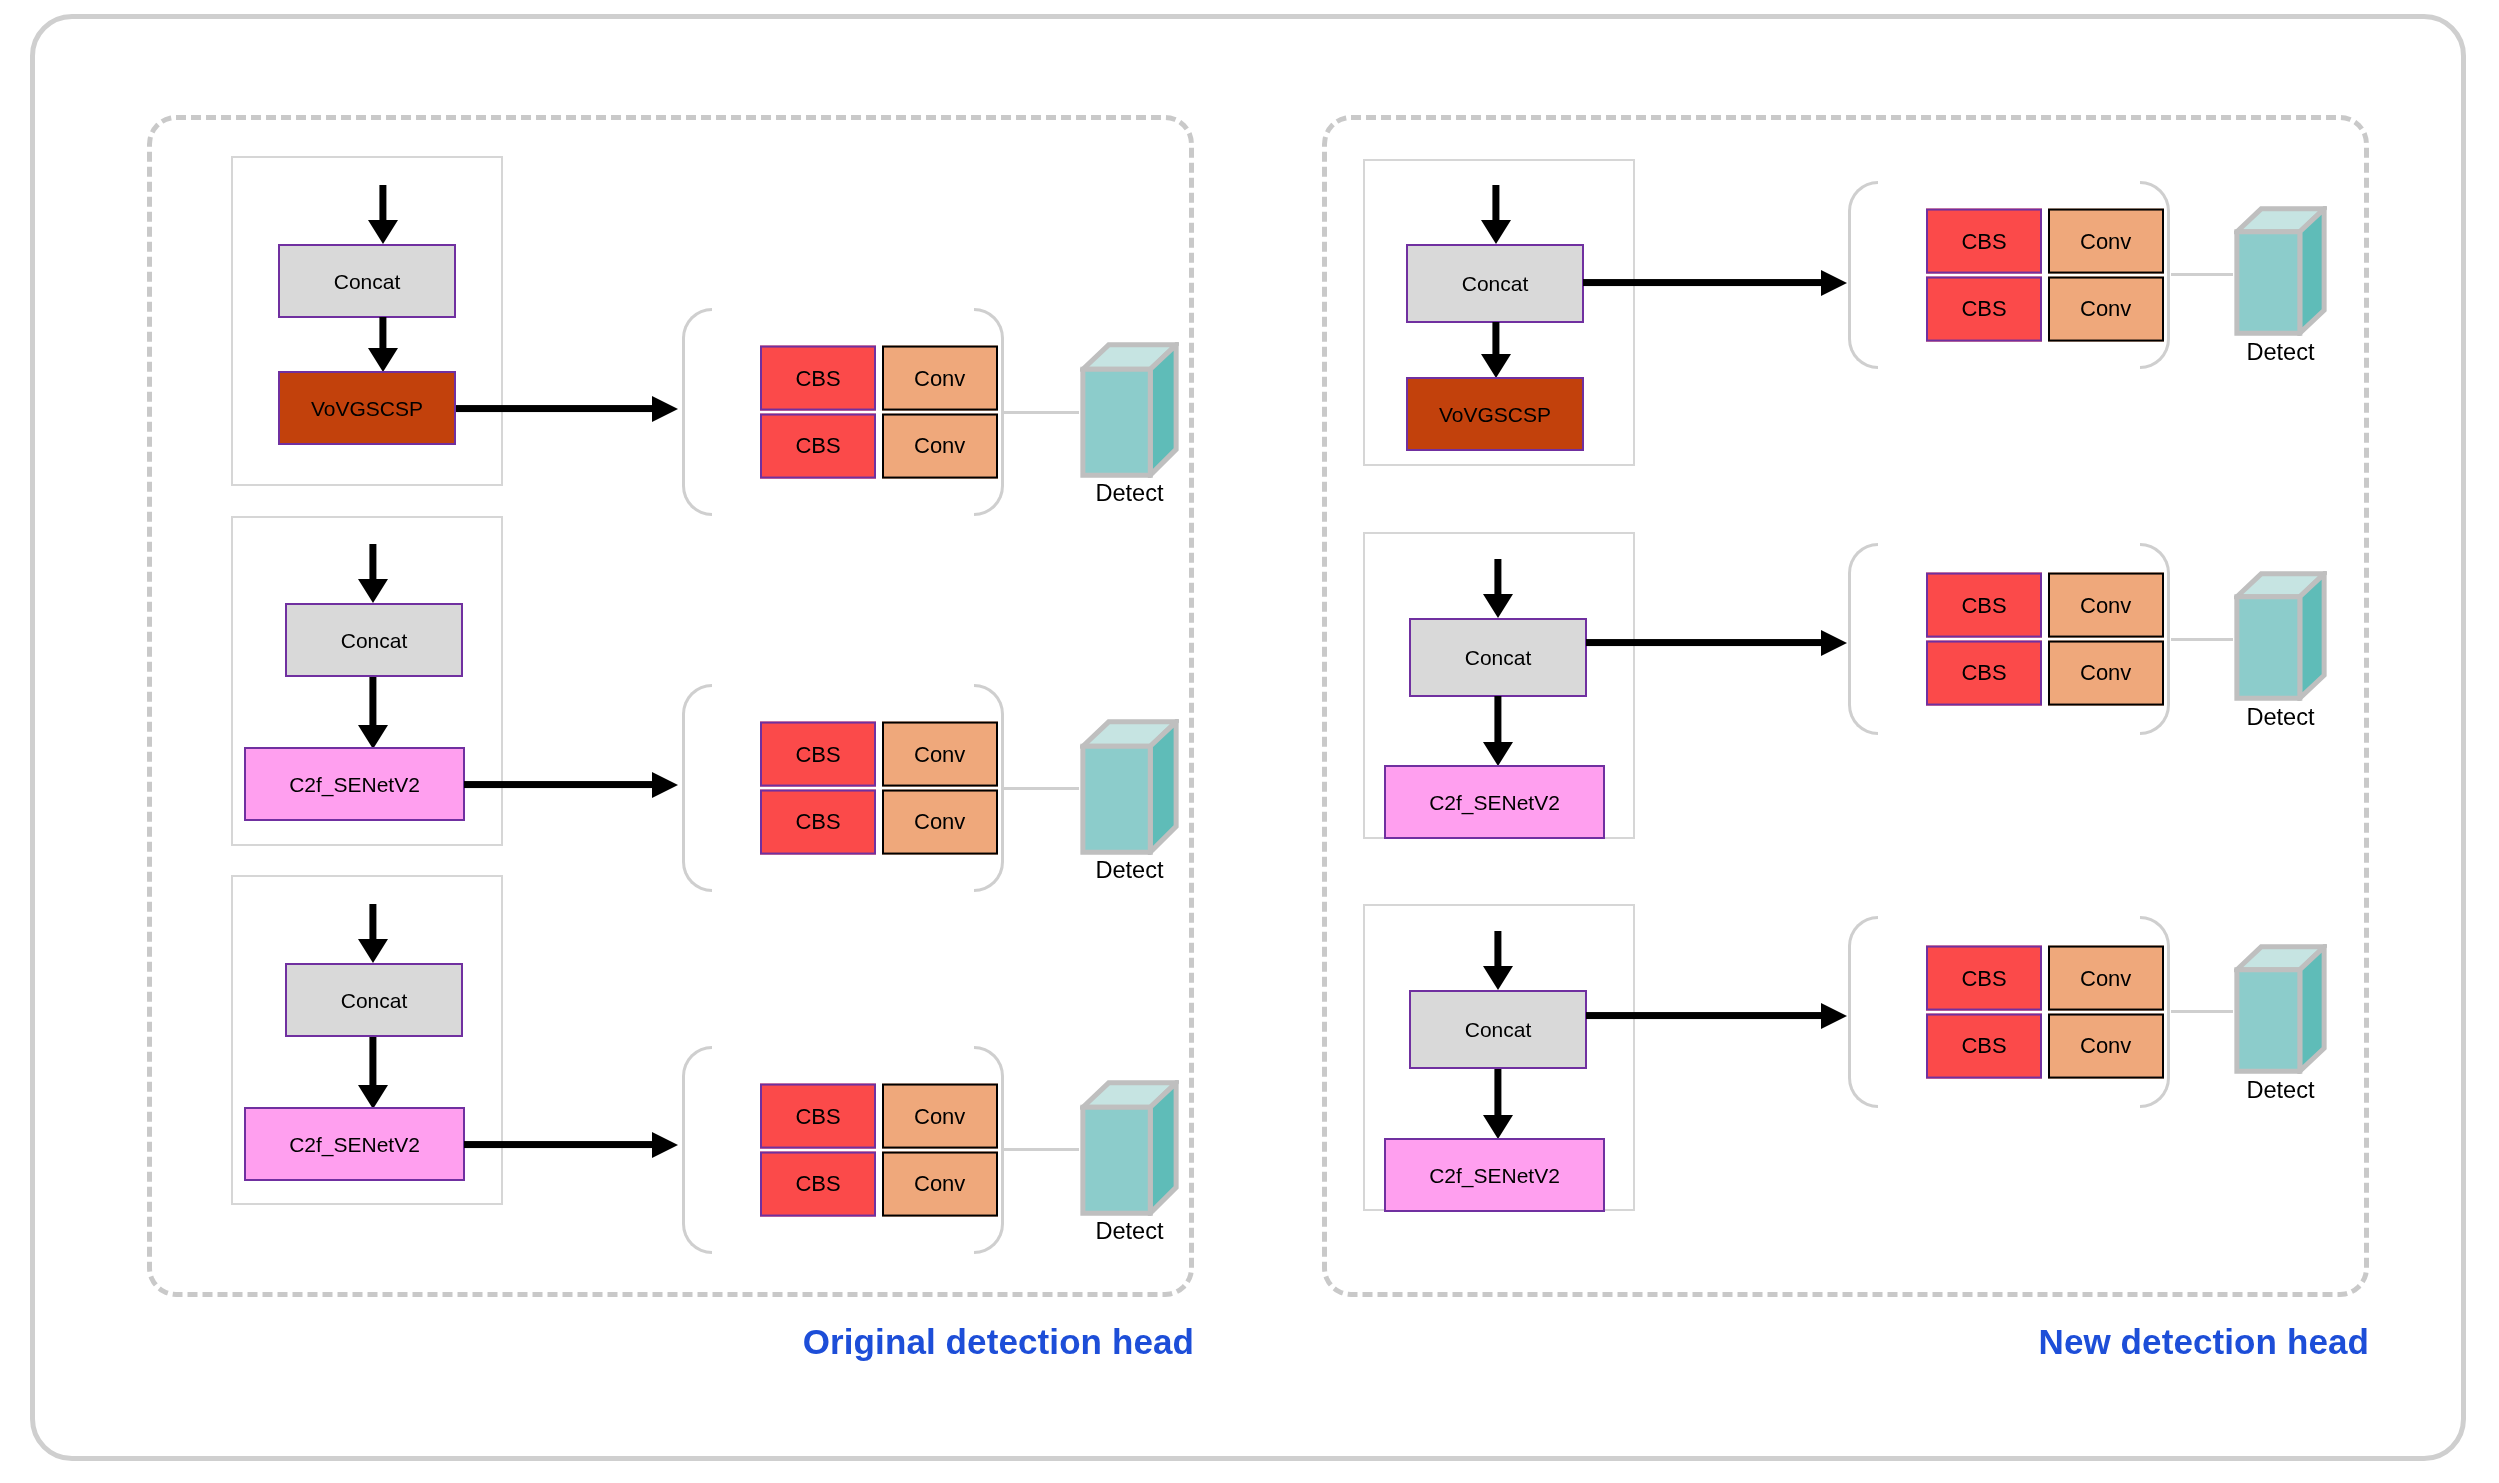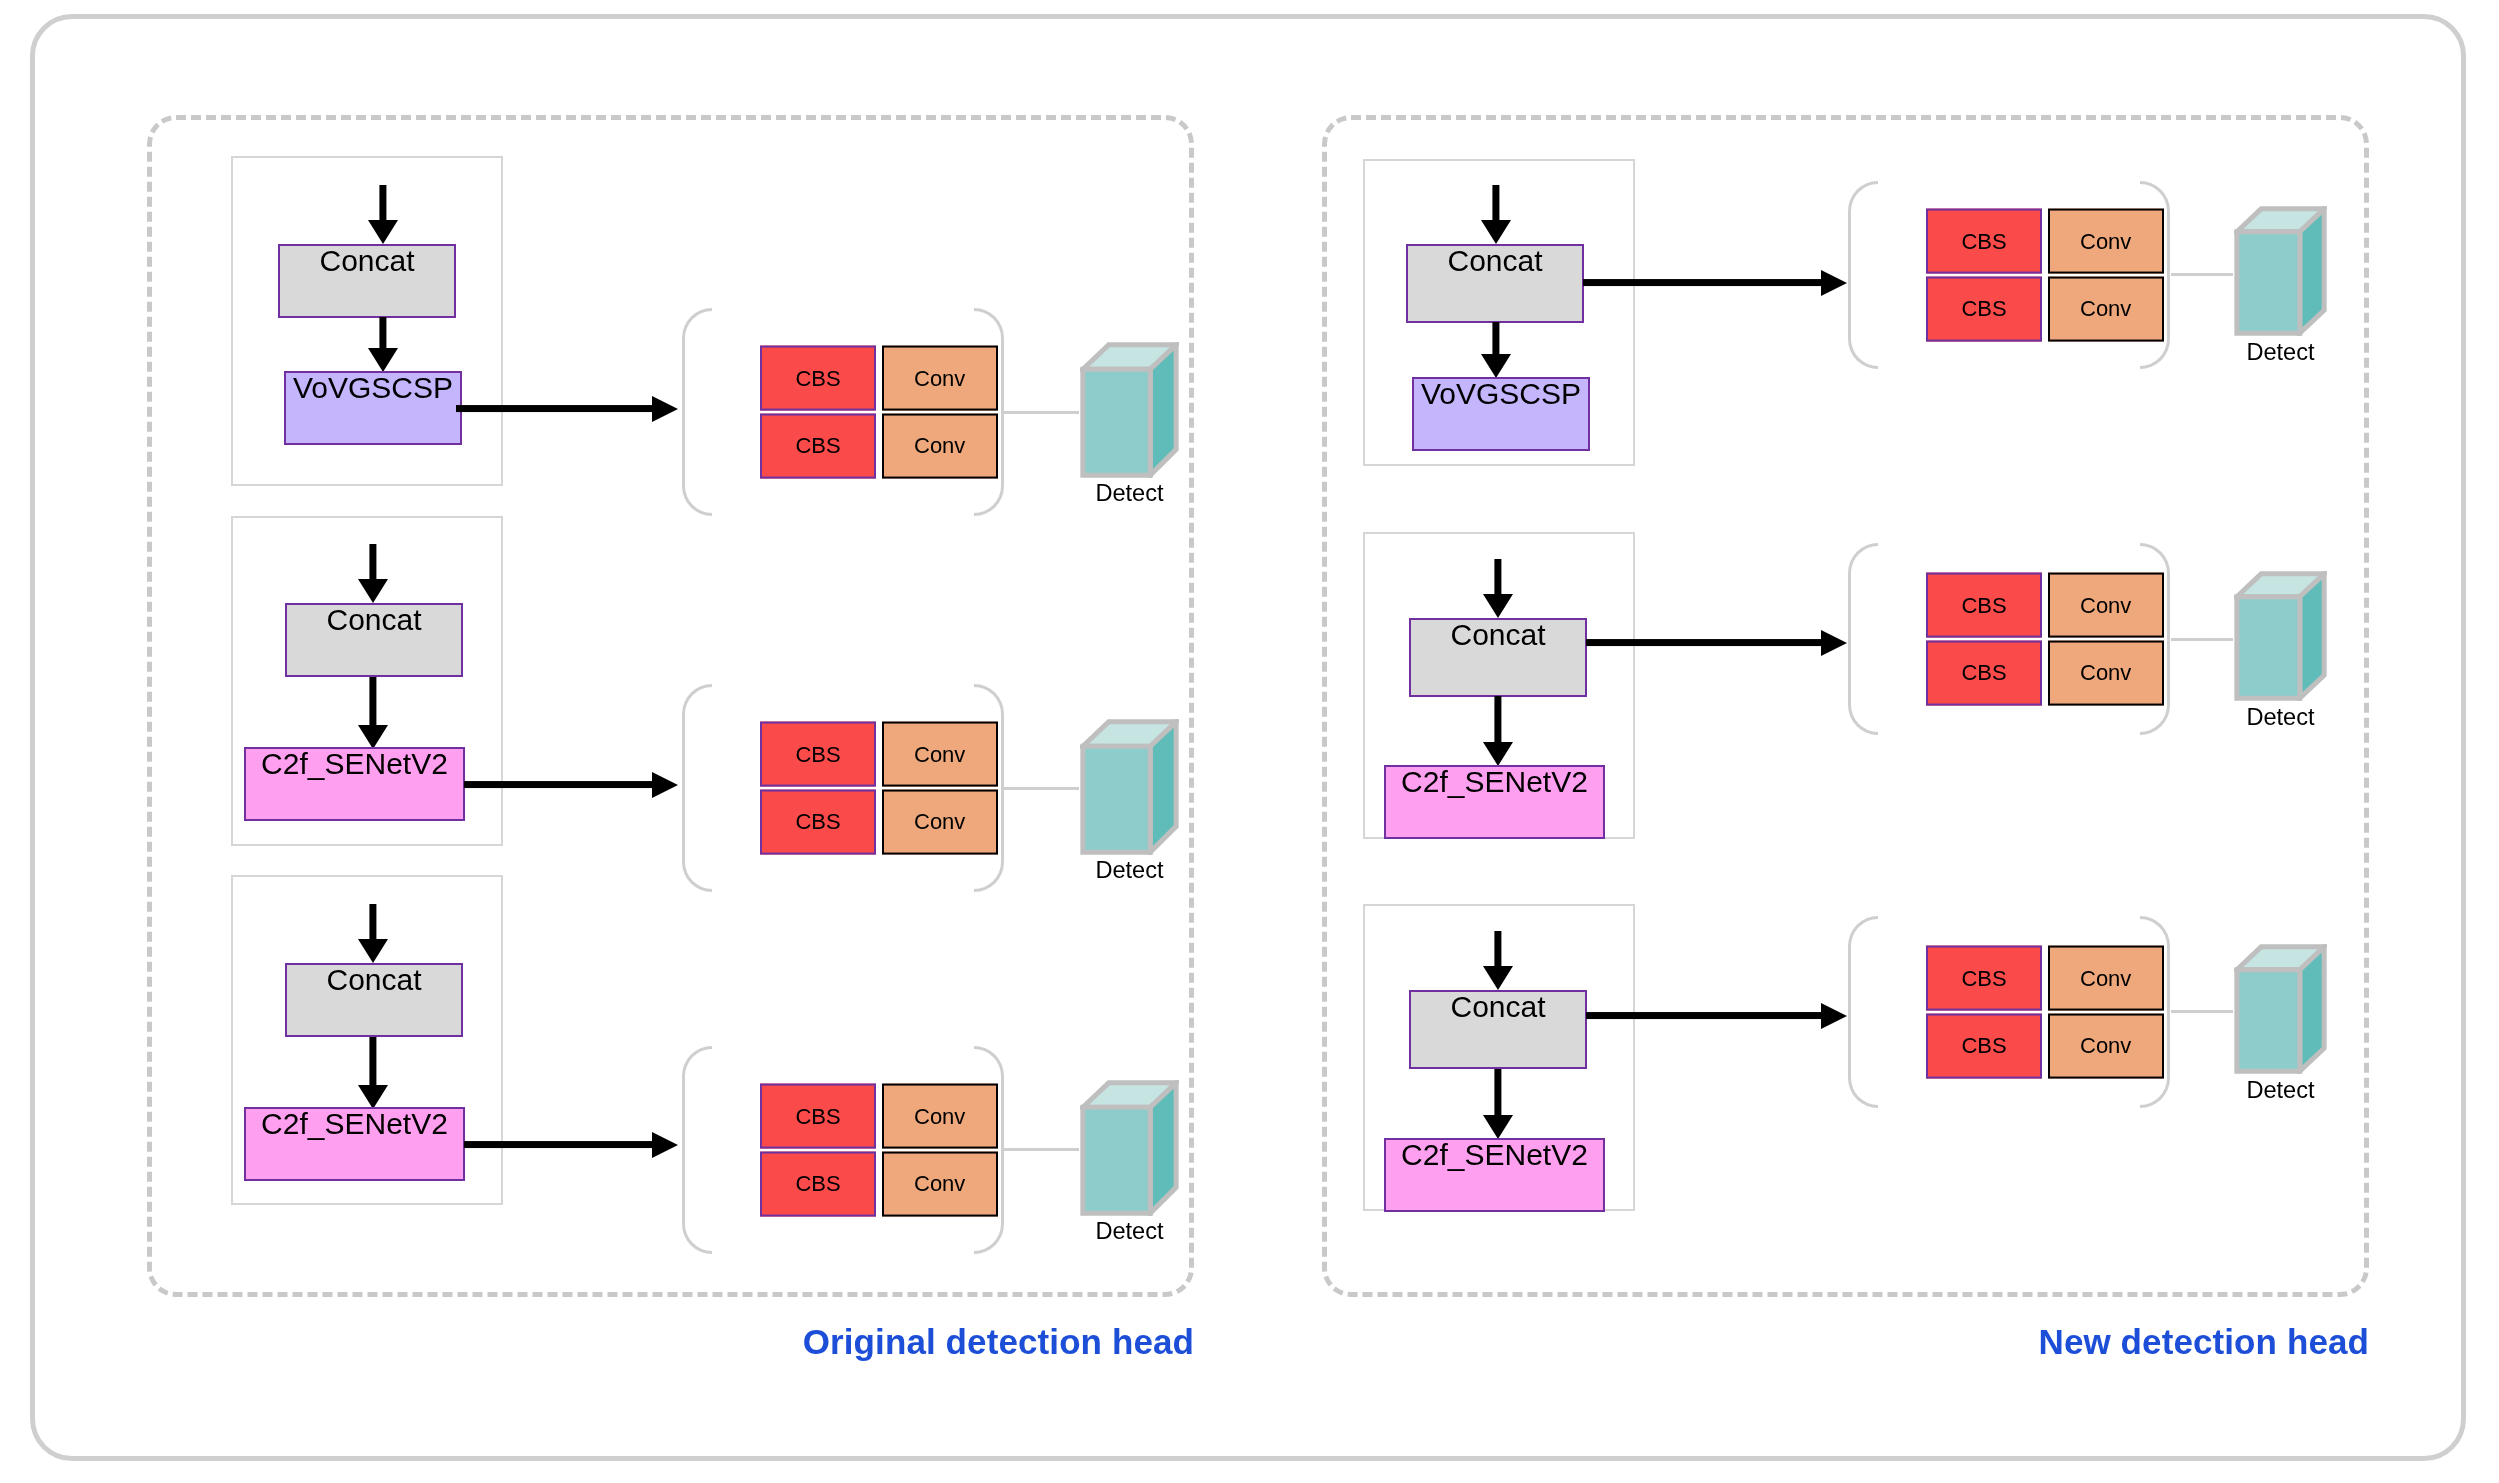--- a/index.html
+++ b/index.html
@@ -35,26 +35,26 @@
   
   .stage-box{
     position:absolute;box-sizing:border-box;
     border:2.1px solid #d6d6d6;background:#ffffff;
   }
 
   
   .node{
     position:absolute;box-sizing:border-box;
     border:2.9px solid #7030a0;
-    display:flex;align-items:flex-start;justify-content:center;
-    font-size:30px;color:#000;white-space:nowrap;
+    display:flex;align-items:center;justify-content:center;
+    font-size:21px;color:#000;white-space:nowrap;
     line-height:1;
   }
   .node.concat{background:#d9d9d9;}
-  .node.vov{background:#c4b5fd;margin-left:6px;}
+  .node.vov{background:#c2410c;}
   .node.c2f{background:#ff9fef;}
 
   
   .v-arrow{position:absolute;}
   .v-arrow .shaft{
     position:absolute;left:50%;top:0;transform:translateX(-50%);
     width:7.2px;background:#000;
   }
   .v-arrow .headv{
     position:absolute;left:50%;bottom:0;transform:translateX(-50%);

